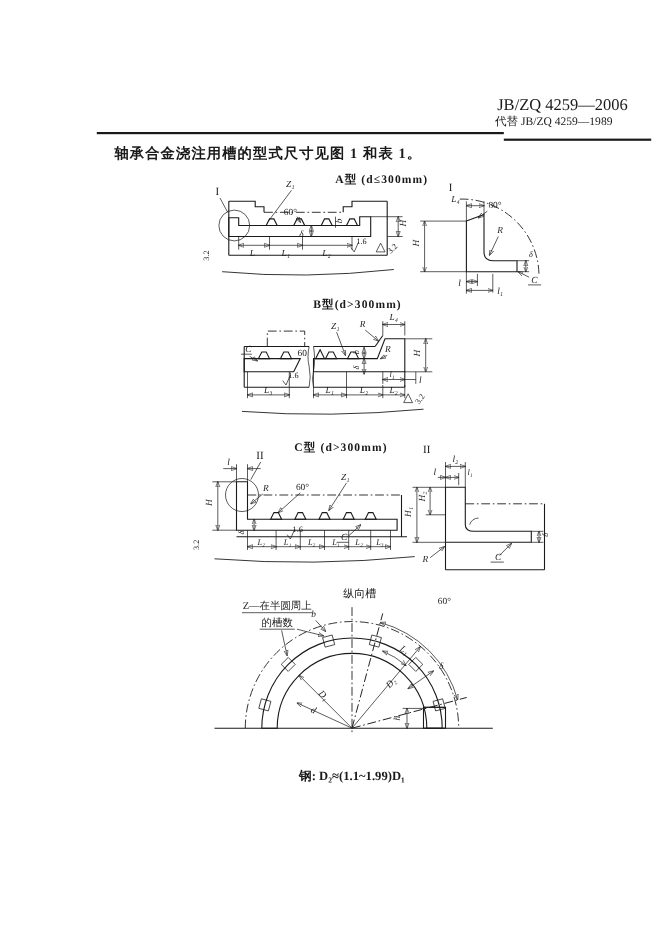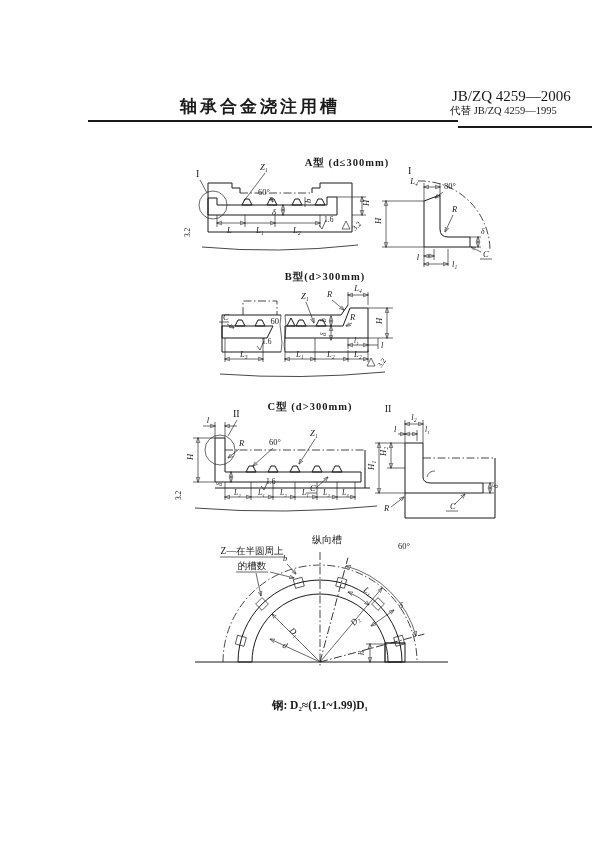--- a/index.html
+++ b/index.html
@@ -28,25 +28,25 @@
   .it{font-style:italic;}
   .s7{font-size:7.5px;} .s8{font-size:8.5px;} .s9{font-size:9.5px;}
   .s10{font-size:10px;}
   .cap{font-size:10.5px;font-weight:600;letter-spacing:1px;}
 </style>
 </head>
 <body>
 
 <div class="page">
 
-  <div class="abs hdr-title">轴承合金浇注用槽</div>
   <div class="abs hdr-code">JB/ZQ 4259—2006</div>
-  <div class="abs hdr-replaces">代替 JB/ZQ 4259—1995</div>
+  <div class="abs hdr-replaces">代替 JB/ZQ 4259—1989</div>
   <div class="abs rule rule-left"></div>
   <div class="abs rule rule-right"></div>
+  <div class="abs intro">轴承合金浇注用槽的型式尺寸见图 1 和表 1。</div>
 
   <svg style="left:172px;top:155px" width="380" height="118" viewBox="0 0 380 118">
     <defs>
       <pattern id="xh" width="5" height="5" patternUnits="userSpaceOnUse">
         <rect x="0" y="0" width="5" height="5" fill="#ffffff" stroke="none"></rect>
         <path d="M0,5 L5,0 M0,0 L5,5" stroke="#3a3a3a" stroke-width="0.5"></path>
       </pattern>
       <marker id="ar" viewBox="0 0 10 10" refX="9" refY="5" markerWidth="8" markerHeight="8" orient="auto-start-reverse">
         <path d="M0,1.5 L10,5 L0,8.5 z" fill="#1a1a1a" stroke="none"></path>
       </marker>

